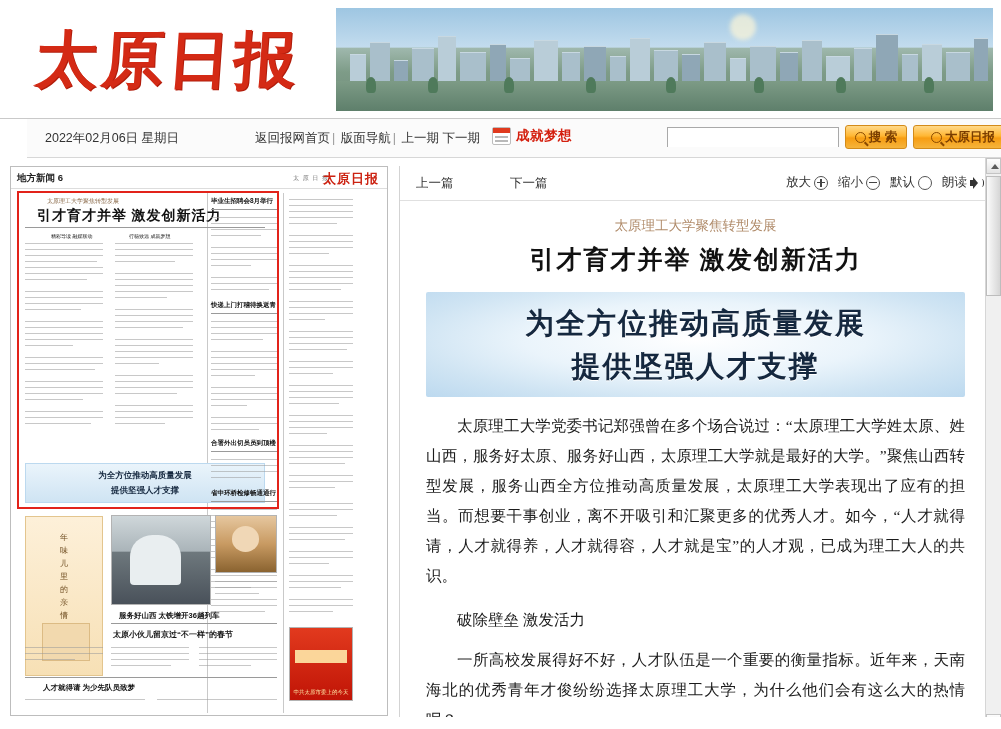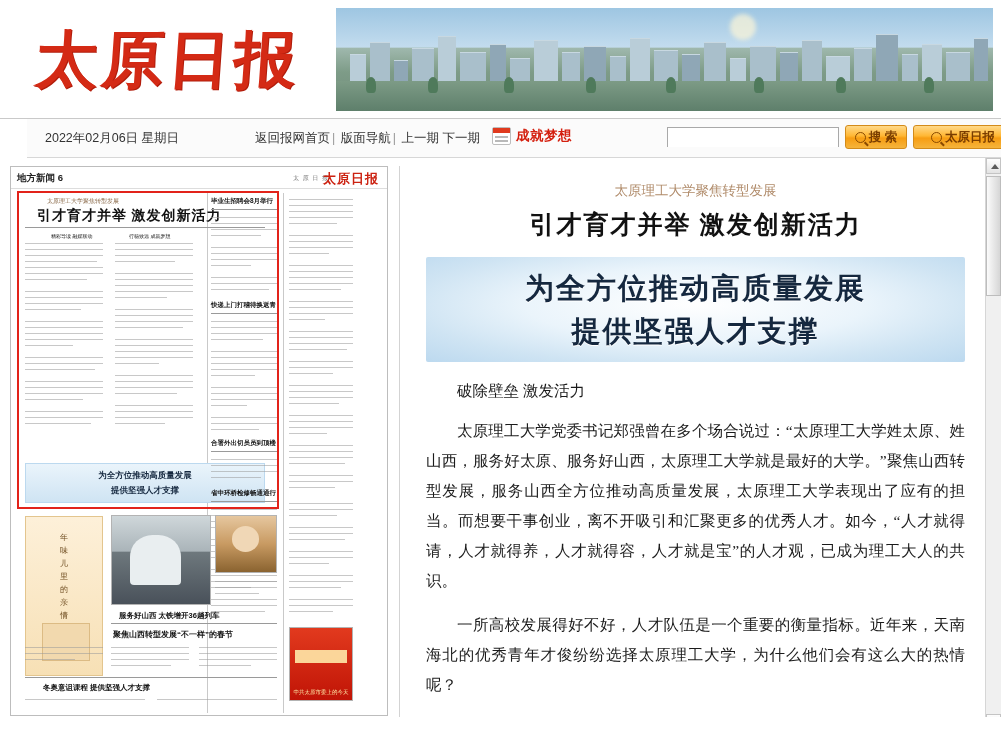--- a/index.html
+++ b/index.html
@@ -791,35 +791,35 @@
         <div class="pline" style="left:204px; top:420px; width:62px;"></div>
         <div class="pline" style="left:204px; top:426px; width:44px;"></div>
         <div class="ptxt" style="left:108px; top:444px; font-size:7.5px; font-weight:bold;">服务好山西 太铁增开36趟列车</div>
 
         <div class="pimg yellowbox" style="left:14px; top:349px; width:78px; height:160px;">
           <div style="position:absolute; left:30px; top:14px; width:16px; font-size:8px; line-height:13px; color:#6d4b1f; text-align:center;">年  味  儿  里  的  亲  情</div>
           <div style="position:absolute; left:16px; bottom:14px; width:46px; height:36px; background:#f2d9ae; border:1px solid #dcbb84;"></div>
         </div>
 
         <div class="prule" style="left:100px; top:456px; width:166px;"></div>
-        <div class="ptxt" style="left:102px; top:462px; font-size:8px; font-weight:bold;">聚焦山西转型发展“不一样”的春节</div>
+        <div class="ptxt" style="left:102px; top:462px; font-size:8px; font-weight:bold;">太原小伙儿留京过“不一样”的春节</div>
         <div class="pline" style="left:100px; top:480px; width:78px;"></div>
         <div class="pline" style="left:100px; top:486px; width:78px;"></div>
         <div class="pline" style="left:100px; top:492px; width:78px;"></div>
         <div class="pline" style="left:100px; top:498px; width:60px;"></div>
         <div class="pline" style="left:188px; top:480px; width:78px;"></div>
         <div class="pline" style="left:188px; top:486px; width:78px;"></div>
         <div class="pline" style="left:188px; top:492px; width:78px;"></div>
         <div class="pline" style="left:188px; top:498px; width:52px;"></div>
         <div class="pline" style="left:14px; top:480px; width:78px;"></div>
         <div class="pline" style="left:14px; top:486px; width:78px;"></div>
         <div class="pline" style="left:14px; top:492px; width:50px;"></div>
 
         <div class="prule" style="left:14px; top:510px; width:252px;"></div>
-        <div class="ptxt" style="left:32px; top:516px; font-size:7.5px; font-weight:bold;">冬奥意诅课程 提供坚强人才支撑</div>
+        <div class="ptxt" style="left:32px; top:516px; font-size:7.5px; font-weight:bold;">人才就得请 为少先队员致梦</div>
         <div class="pline" style="left:14px; top:532px; width:120px;"></div>
         <div class="pline" style="left:146px; top:532px; width:120px;"></div>
 
         <div class="pimg redad" style="left:278px; top:460px; width:64px; height:74px;">
           <div style="position:absolute; left:0; bottom:4px; width:100%; text-align:center; font-size:5.5px; color:#ffe9a8;">中共太原市委上的今天</div>
         </div>
         <div class="pline" style="left:278px; top:336px; width:64px;"></div>
         <div class="pline" style="left:278px; top:342px; width:64px;"></div>
         <div class="pline" style="left:278px; top:348px; width:48px;"></div>
         <div class="pline" style="left:278px; top:360px; width:64px;"></div>
@@ -836,30 +836,54 @@
         <div class="pline" style="left:278px; top:444px; width:44px;"></div>
       </div>
 
       <div class="pfooter">
 
         <div class="pdf-icon"></div>
       </div>
     </div>
 
     <div class="right-pane">
+      <div class="art-toolbar">
+        <a class="art-prev">上一篇</a>
+        <a class="art-next">下一篇</a>
+        <div class="zoom-group">
+          <span class="zg-item">
+            <span>放大</span>
+            <span class="circ plus"></span>
+          </span>
+          <span class="zg-item">
+            <span>缩小</span>
+            <span class="circ minus"></span>
+          </span>
+          <span class="zg-item">
+            <span>默认</span>
+            <span class="circ"></span>
+          </span>
+          <span class="zg-item">
+            <span>朗读</span>
+            <span class="spk">
+                <span class="spk-wave"></span>
+              </span>
+          </span>
+        </div>
+      </div>
 
       <div class="art-body">
         <div class="art-kicker">太原理工大学聚焦转型发展</div>
         <div class="art-title">引才育才并举  激发创新活力</div>
         <div class="banner">
           <div class="banner-l1">为全方位推动高质量发展</div>
           <div class="banner-l2">提供坚强人才支撑</div>
         </div>
+        <p class="para">太原理工大学党委书记郑强曾在多个场合说过：“太原理工大学姓太原、姓山西，服务好太原、服务好山西，太原理工大学就是最好的大学。”聚焦山西转型发展，服务山西全方位推动高质量发展，太原理工大学表现出了应有的担当。而想要干事创业，离不开吸引和汇聚更多的优秀人才。如今，“人才就得请，人才就得养，人才就得容，人才就是宝”的人才观，已成为理工大人的共识。</p>
         <p class="para sub">破除壁垒  激发活力</p>
-        <p class="para">太原理工大学党委书记郑强曾在多个场合说过：“太原理工大学姓太原、姓山西，服务好太原、服务好山西，太原理工大学就是最好的大学。”聚焦山西转型发展，服务山西全方位推动高质量发展，太原理工大学表现出了应有的担当。而想要干事创业，离不开吸引和汇聚更多的优秀人才。如今，“人才就得请，人才就得养，人才就得容，人才就是宝”的人才观，已成为理工大人的共识。</p>
         <p class="para">一所高校发展得好不好，人才队伍是一个重要的衡量指标。近年来，天南海北的优秀青年才俊纷纷选择太原理工大学，为什么他们会有这么大的热情呢？</p>
 
       </div>
     </div>
 
     <div class="vscroll">
       <div class="vs-up">
           <span class="vs-arrow"></span>
         </div>
       <div class="vs-thumb"></div>

